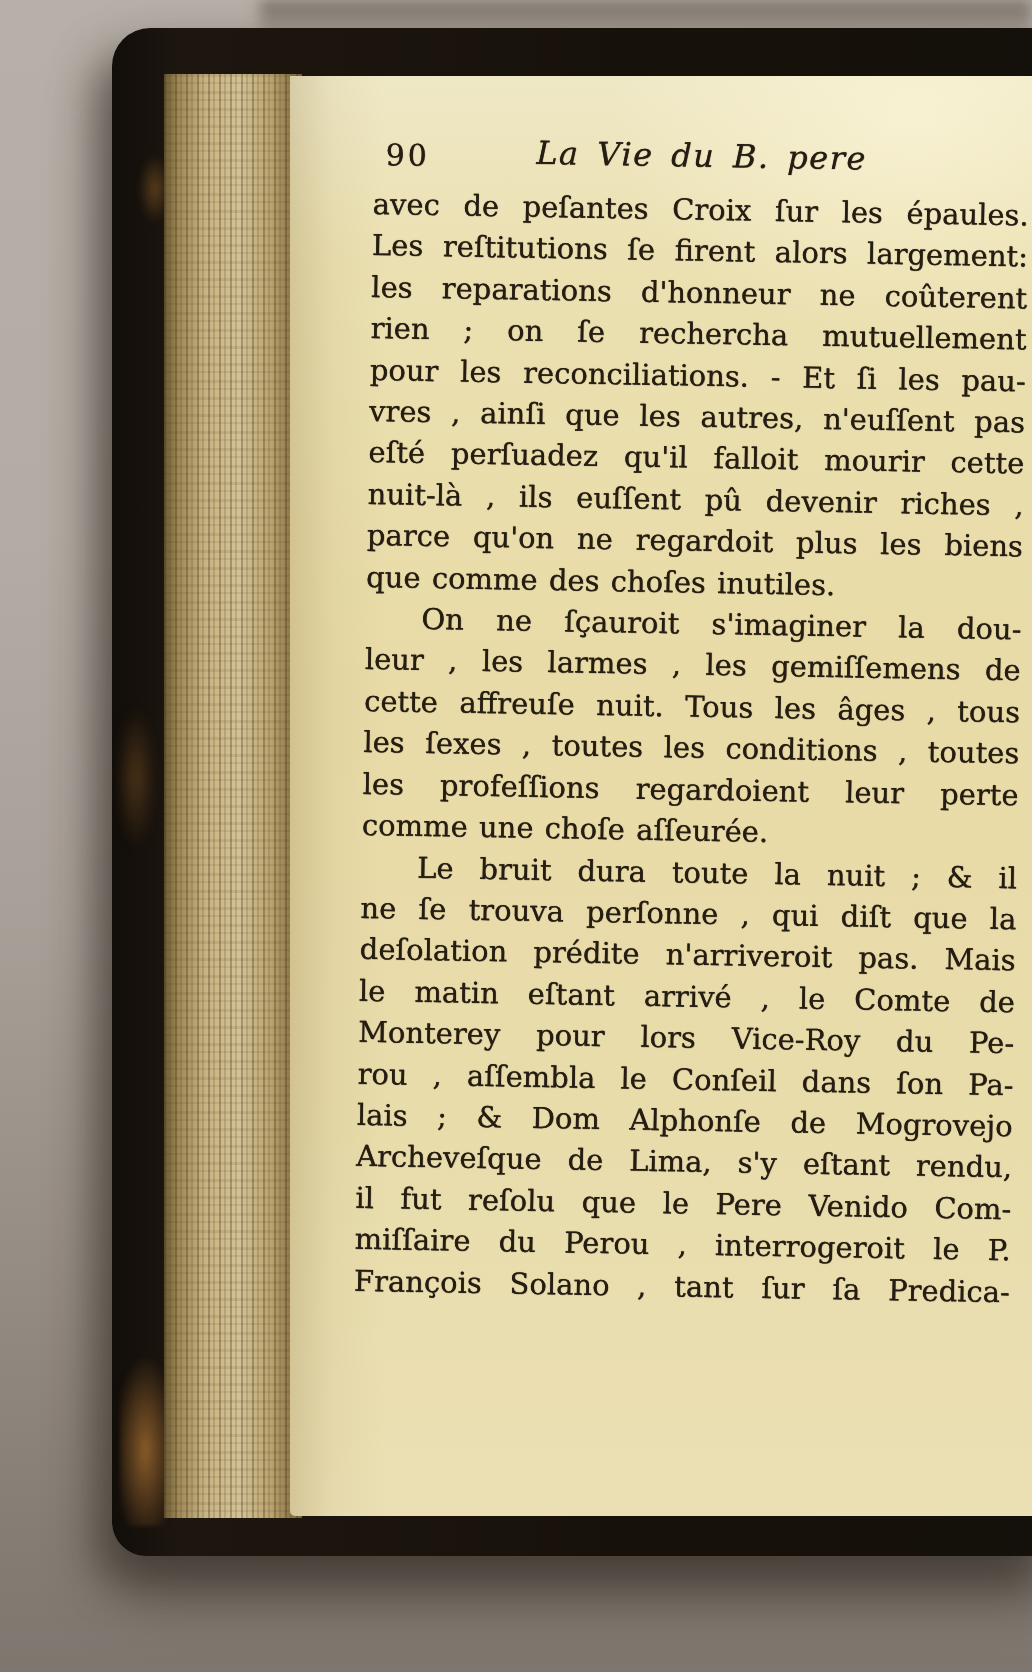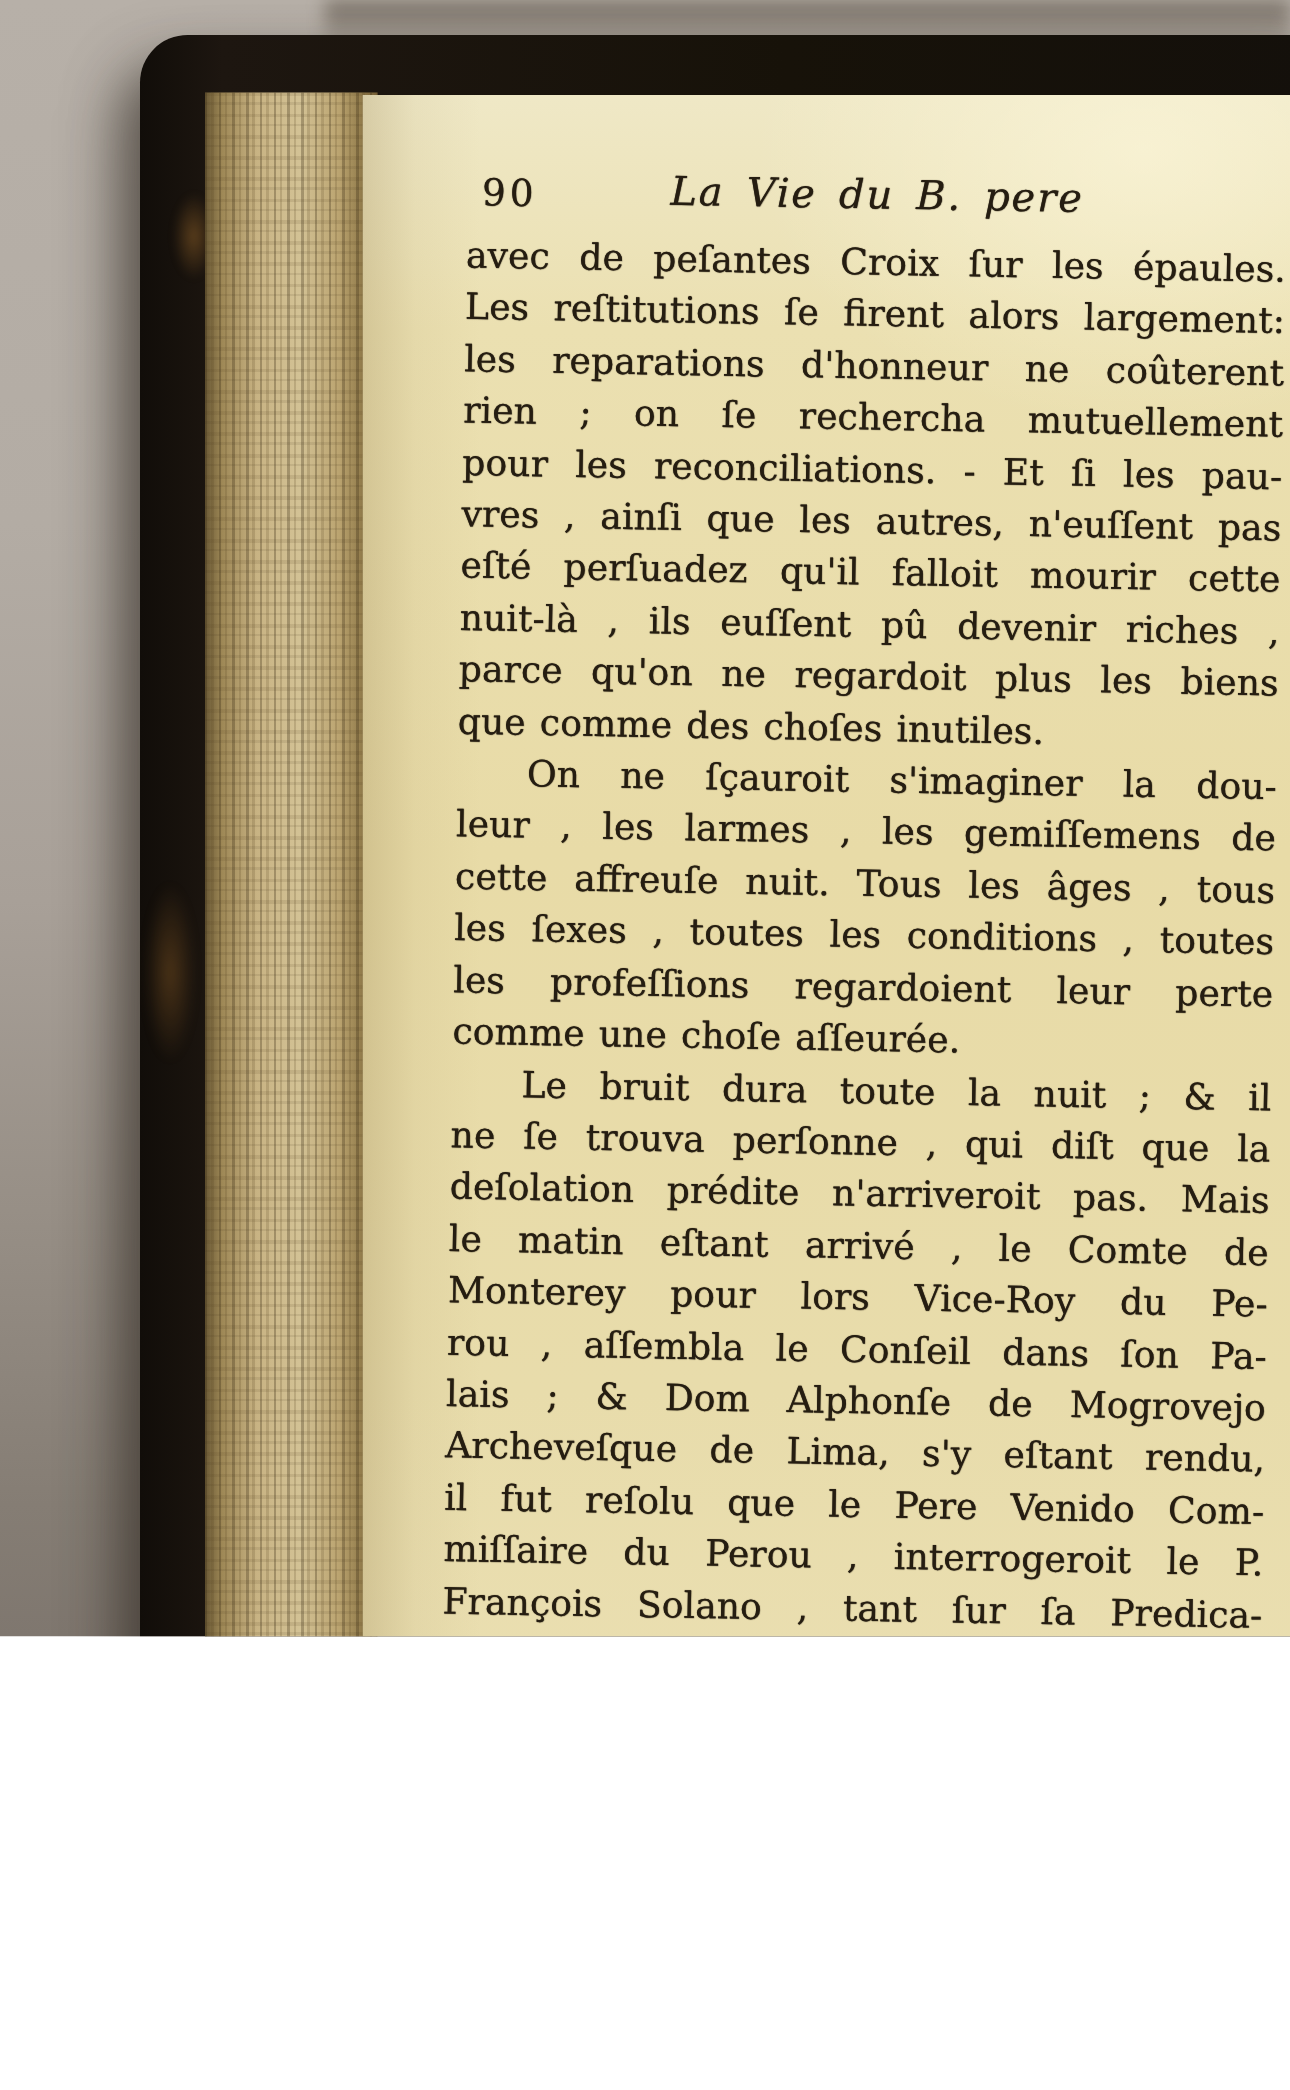--- a/index.html
+++ b/index.html
@@ -1,21 +1,21 @@
 <!DOCTYPE html>
 <html><head>
 <meta charset="utf-8">
 <style>
   html,body{margin:0;padding:0;}
   body{
     width:1032px;height:1672px;overflow:hidden;
     font-family:"DejaVu Serif", serif;
   }
   .scene{
-    position:relative;width:1032px;height:1309px;overflow:hidden;
+    position:relative;width:1032px;height:1672px;overflow:hidden;
     background:linear-gradient(180deg,#b7b0a8 0%,#b3aca4 32%,#a8a098 55%,#968e85 75%,#857d74 92%,#7f776f 100%);
   }
   .scene::before{
     content:"";position:absolute;left:260px;right:0;top:0;height:44px;
     background:linear-gradient(180deg,rgba(72,62,50,0.55),rgba(72,62,50,0));
     filter:blur(7px);
   }
   .book{
     position:absolute;left:112px;top:28px;width:940px;height:1528px;
     background:linear-gradient(90deg,#110d09 0%,#1d1610 7%,#171209 55%,#14100b 100%);

